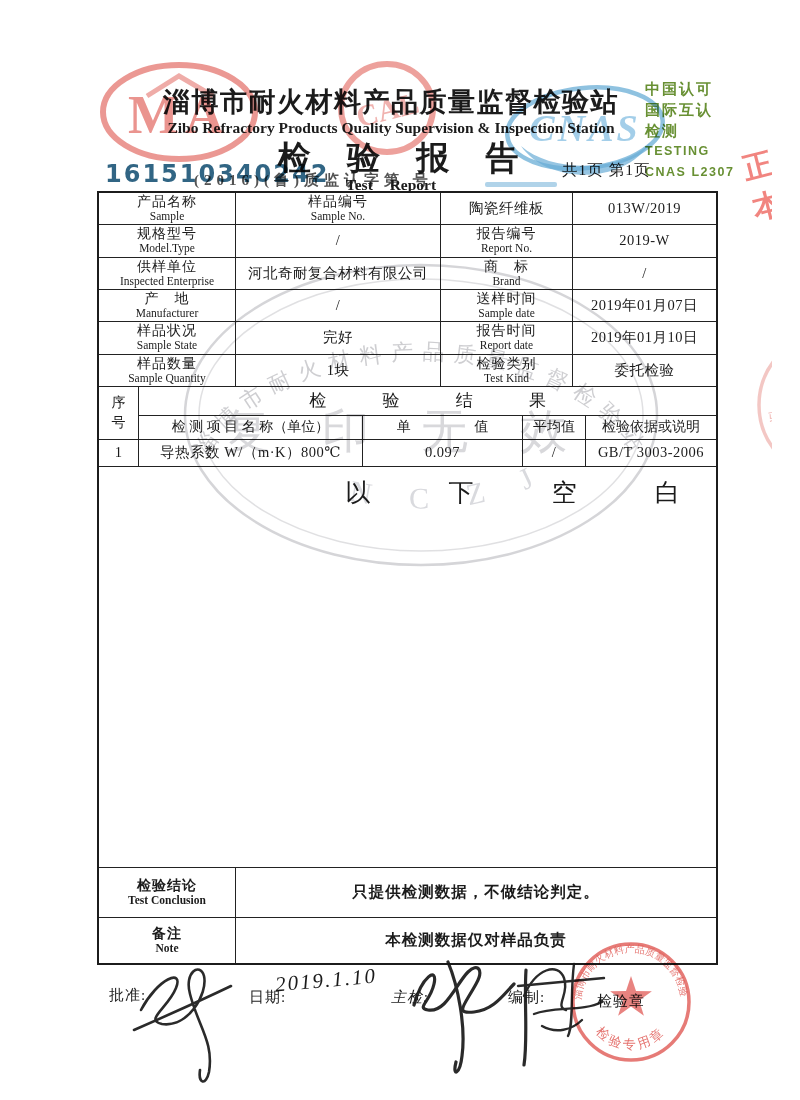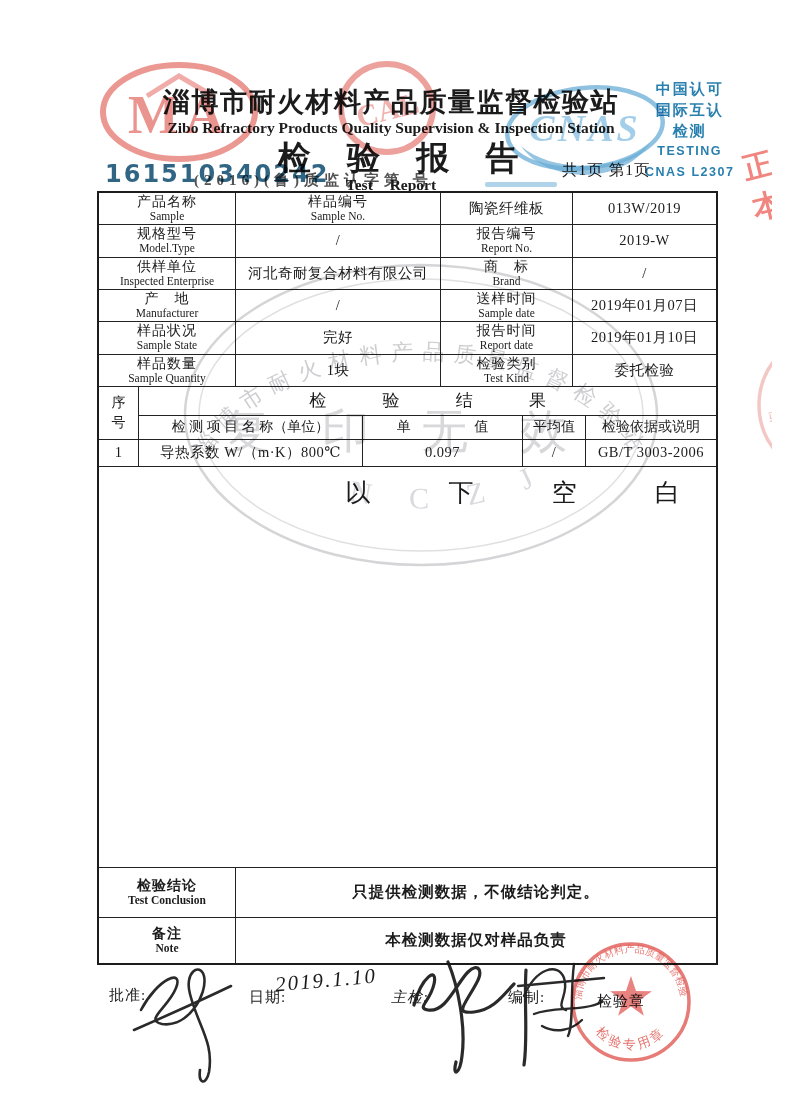--- a/index.html
+++ b/index.html
@@ -14,22 +14,22 @@
   .station-en{top:119px;font-size:15.5px;font-weight:700;}
   .title-cn{top:136px;font-size:33px;font-weight:700;letter-spacing:14px;padding-left:14px;}
   .title-en{top:176px;font-size:15.5px;font-weight:700;word-spacing:13px;}
   .pages{left:551px;top:160px;font-size:15.5px;letter-spacing:1px;z-index:3;}
 
   
   .stamp{z-index:5;mix-blend-mode:multiply;}
   .serial{left:94px;top:160px;font-size:24px;font-weight:600;color:#0c4a6e;letter-spacing:2px;
           font-family:"DejaVu Sans","Liberation Sans",sans-serif;opacity:.85;}
   .cert-text{left:183px;top:171px;font-size:15px;font-weight:600;color:#404040;letter-spacing:5px;z-index:2;opacity:.9;}
-  .cnas-block{left:634px;top:78px;color:#0369a1;font-weight:600;opacity:.85;
-              font-family:"Liberation Sans","DejaVu Sans",sans-serif;text-align:center;}
+  .cnas-block{left:634px;top:78px;color:#4d7c0f;font-weight:600;opacity:.85;
+              font-family:"Liberation Sans","DejaVu Sans",sans-serif;}
   .cnas-block div{font-size:15px;line-height:21px;letter-spacing:2px;}
   .cnas-block .sm{font-size:12.5px;letter-spacing:1.5px;}
   .original{left:737px;top:145px;font-size:30px;font-weight:700;color:#ef7069;letter-spacing:3px;
             transform:rotate(-14deg);opacity:.85;}
   .bluestreak{left:474px;top:182px;width:72px;height:5px;background:#61a8d4;opacity:.5;border-radius:2px;}
 
   
   .tbl{position:absolute;left:86px;top:191px;width:621px;height:774px;border:2px solid #1c1c1c;
        box-sizing:border-box;z-index:2;}
   .grid{display:grid;}

